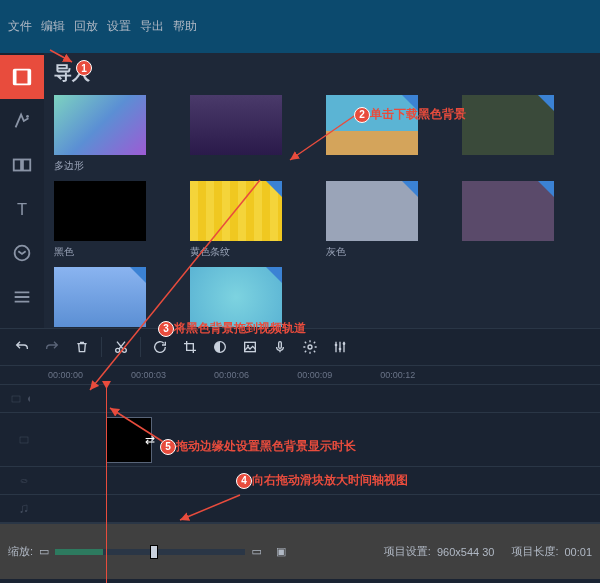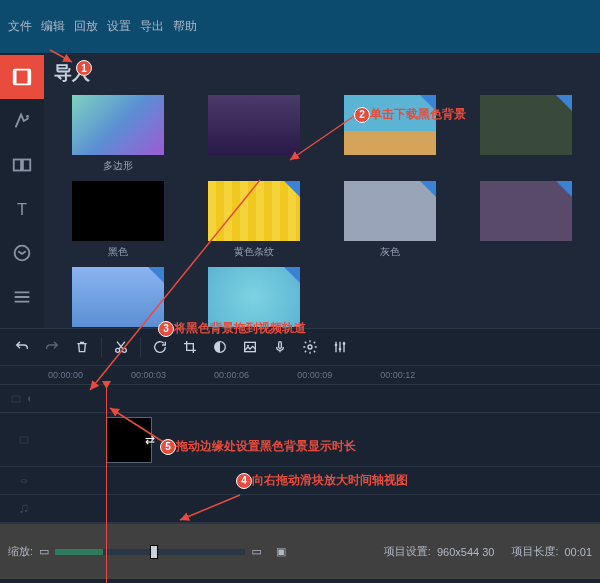--- a/index.html
+++ b/index.html
@@ -12,21 +12,21 @@
 .lefttools .tool.active{background:#e84c3d}
 .lefttools .tool svg{width:22px;height:22px}
 .catpanel{width:118px;background:#243040;display:flex;flex-direction:column;padding:8px 0}
 .catpanel .cat{padding:4px 10px;font-size:11px;color:#8a94a6;cursor:pointer;display:flex;justify-content:space-between;align-items:center}
 .catpanel .cat.sel{background:#2f3d52;color:#c8d0dc}
 .catpanel .spacer{flex:1}
 .catpanel .dlbtn{margin:8px;padding:5px;text-align:center;border:1px solid #3a4658;font-size:11px;cursor:pointer}
 .content{flex:1;background:#1e2838;padding:8px 10px;overflow:hidden}
 .content h2{font-size:18px;color:#c8d0dc;font-weight:bold;margin-bottom:10px}
 .thumbs{display:grid;grid-template-columns:repeat(4,1fr);gap:8px}
-.thumb{display:flex;flex-direction:column;align-items:center;gap:4px;cursor:pointer}
+.thumb{display:flex;flex-direction:column;align-items:flex-start;gap:4px;cursor:pointer}
 .thumb .img{width:92px;height:60px;position:relative}
 .thumb .img .badge{position:absolute;top:0;right:0;width:16px;height:16px;background:#3b82d4;clip-path:polygon(0 0,100% 0,100% 100%)}
 .thumb .label{font-size:10px;color:#9aa4b8}
 .toolbar{display:flex;align-items:center;background:#1a2332;border-top:1px solid #2a3646;border-bottom:1px solid #2a3646;padding:4px 8px;gap:2px}
 .toolbar .btn{width:28px;height:28px;display:flex;align-items:center;justify-content:center;cursor:pointer}
 .toolbar .btn svg{width:16px;height:16px}
 .toolbar .sep{width:1px;height:20px;background:#2a3646;margin:0 3px}
 .timeline{background:#1a2332}
 .ruler{display:flex;font-size:9px;color:#6a7488;padding:4px 0 4px 48px;gap:48px;border-bottom:1px solid #2a3646;position:relative}
 .ruler .tick{position:relative}

